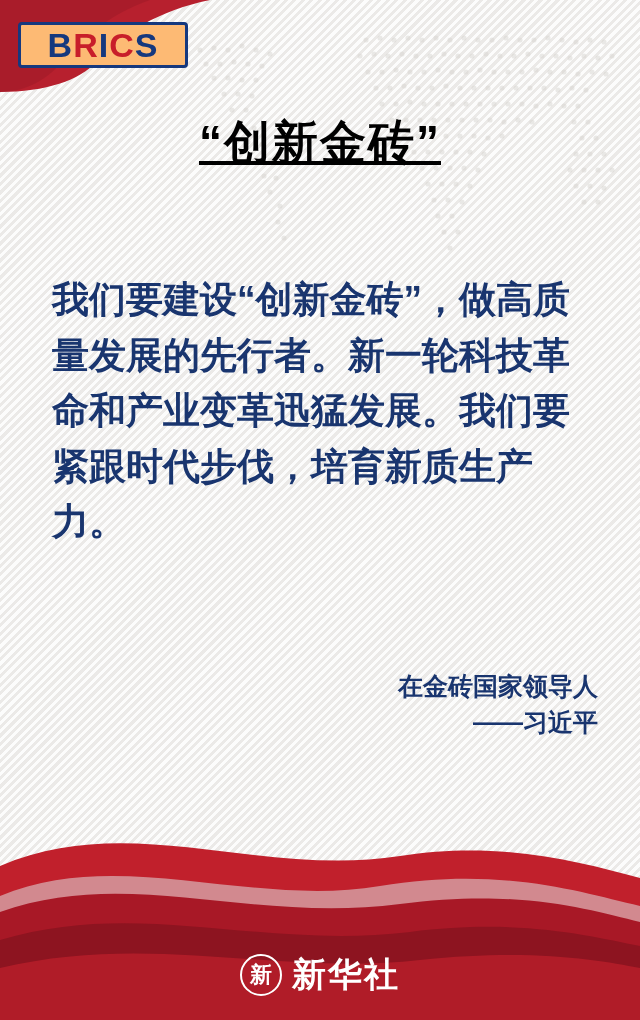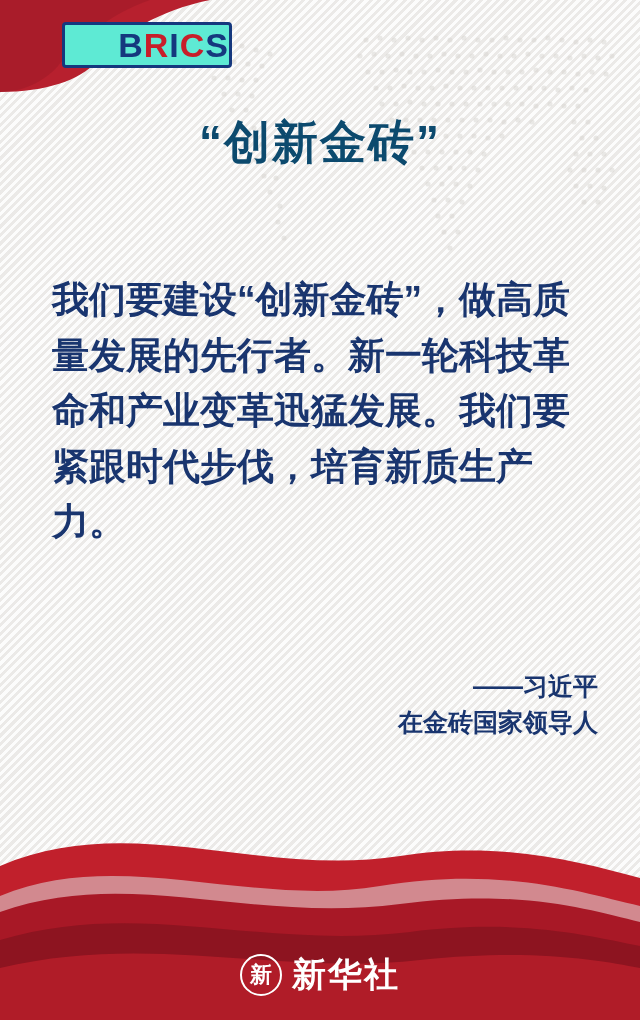--- a/index.html
+++ b/index.html
@@ -52,27 +52,26 @@
 
   
   .brics-logo {
     position: absolute;
     left: 18px;
     top: 22px;
     width: 170px;
     height: 46px;
     border: 3px solid #15387e;
     border-radius: 4px;
-    background: #5eead4;
+    background: #fdba74;
     box-sizing: border-box;
     display: flex;
     align-items: center;
-    justify-content: flex-end;
+    justify-content: center;
     letter-spacing: 1px;
-    margin-left: 44px;
   }
   .brics-logo .txt {
     font-size: 34px;
     font-weight: bold;
     font-family: "Liberation Sans", "DejaVu Sans", sans-serif;
     color: #15387e;
     line-height: 1;
     white-space: nowrap;
   }
   .brics-logo .txt .r1 { color: #c81e2a; }
@@ -80,23 +79,24 @@
 
   
   .headline {
     position: absolute;
     top: 112px;
     left: 0;
     width: 640px;
     text-align: center;
     font-size: 46px;
     font-weight: bold;
-    color: #0c4a6e;
+    color: #000000;
     letter-spacing: 2px;
     font-family: "Liberation Sans", "DejaVu Sans", sans-serif;
+    text-decoration: underline;
   }
 
   
   .quote {
     position: absolute;
     top: 272px;
     left: 52px;
     width: 548px;
     font-size: 37px;
     font-weight: bold;
@@ -378,22 +378,22 @@
 
   <div class="brics-logo">
     <span class="txt"><span>B</span><span class="r1">R</span><span>I</span><span class="r2">C</span><span>S</span></span>
   </div>
 
   <div class="headline">“创新金砖”</div>
 
   <div class="quote">我们要建设“创新金砖”，做高质量发展的先行者。新一轮科技革命和产业变革迅猛发展。我们要紧跟时代步伐，培育新质生产力。</div>
 
   <div class="attrib">
+    <div>在金砖国家领导人</div>
     <div>——习近平</div>
-    <div>在金砖国家领导人</div>
   </div>
 
   <div class="wave-area">
     <svg width="640" height="220" viewBox="0 0 640 220" xmlns="http://www.w3.org/2000/svg" preserveAspectRatio="none">
       <path d="M0,66 C130,10 260,78 400,56 C500,40 580,62 640,78 L640,220 L0,220 Z" fill="#c1202c"></path>
       <path d="M0,96 C120,46 250,108 380,86 C500,66 580,92 640,106 L640,220 L0,220 Z" fill="#e0e0e2" opacity="0.55"></path>
       <path d="M0,112 C130,66 250,124 400,104 C520,88 590,110 640,122 L640,220 L0,220 Z" fill="#a81826"></path>
       <path d="M0,140 C140,98 260,150 410,132 C520,118 590,136 640,146 L640,220 L0,220 Z" fill="#8d1420"></path>
       <path d="M0,168 C150,132 280,176 420,160 C530,148 600,160 640,168 L640,220 L0,220 Z" fill="#b01c28"></path>
     </svg>

